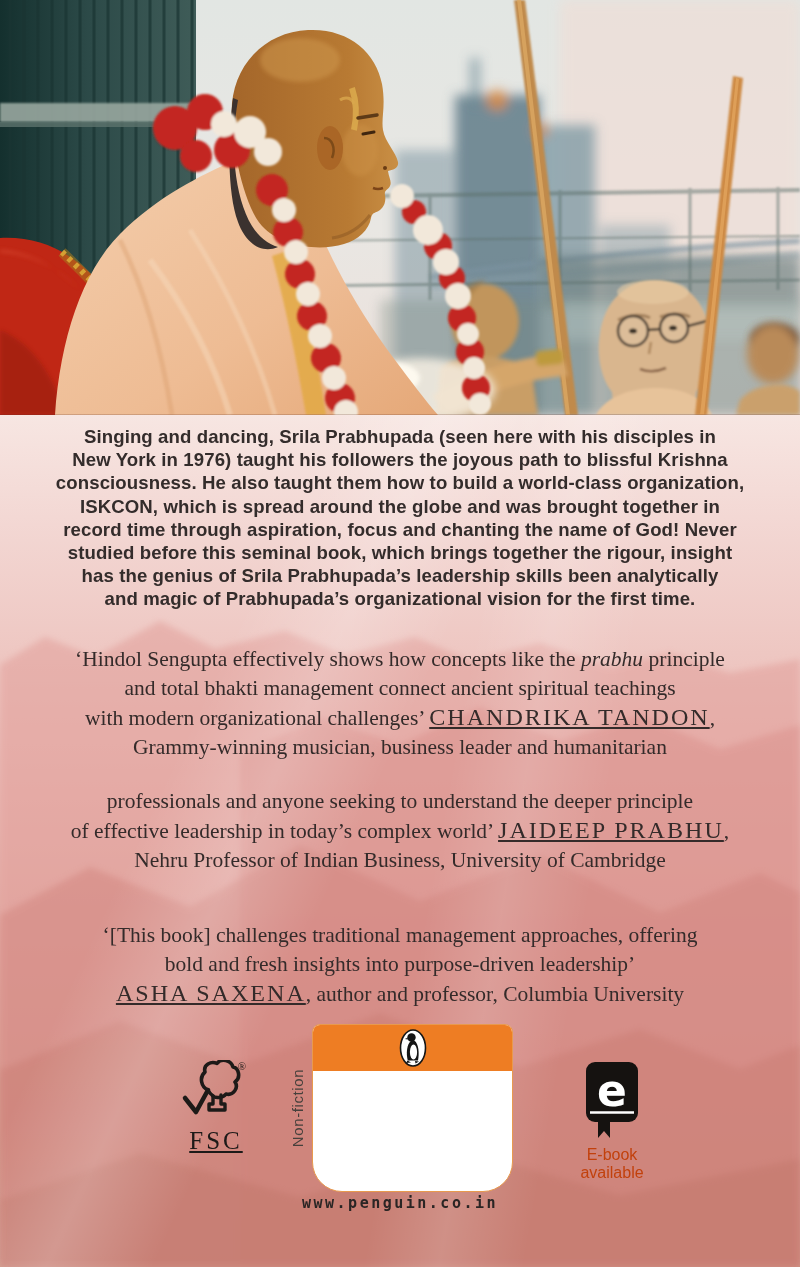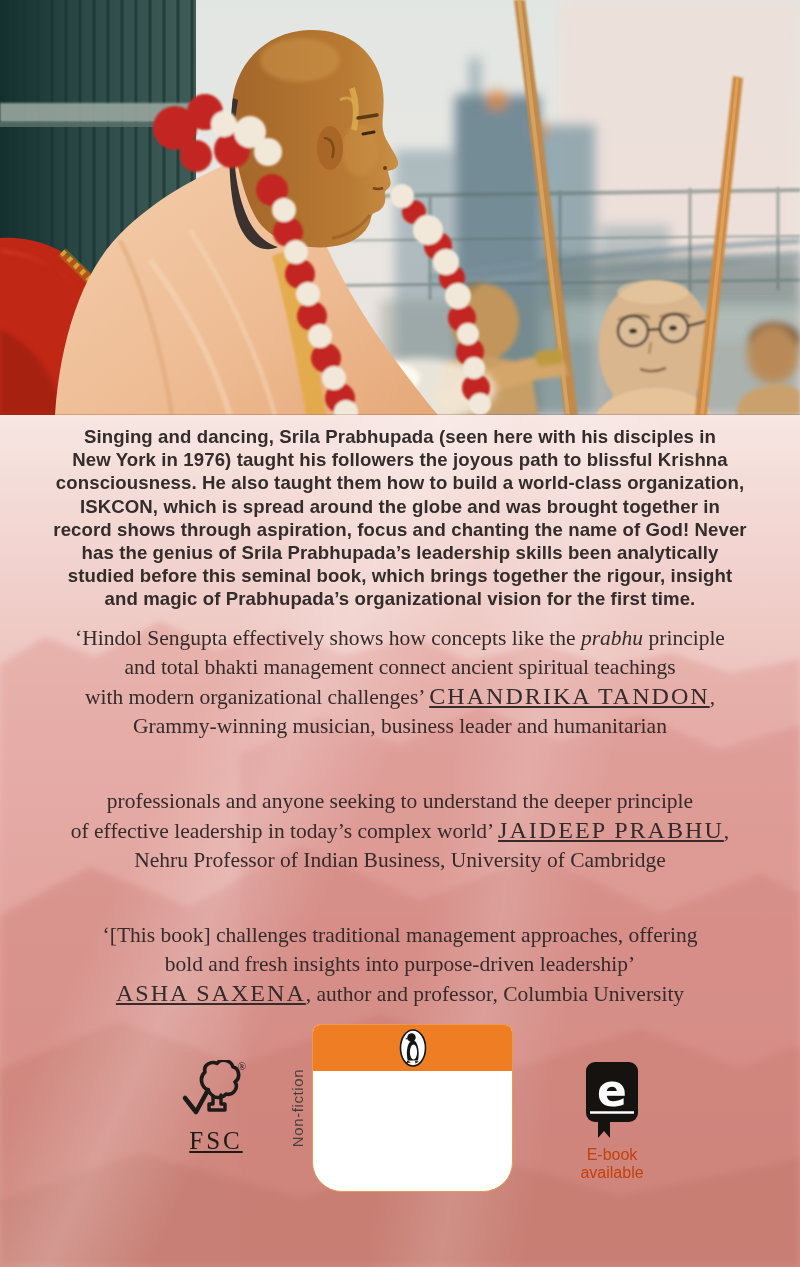--- a/index.html
+++ b/index.html
@@ -31,21 +31,21 @@
   .intro {
     position:absolute; left:0; top:425px; width:800px; text-align:center;
     color:var(--ink,#332c2b); font-family:"Liberation Sans", sans-serif;
     font-weight:bold; font-size:18.6px; line-height:23.2px; letter-spacing:.1px;
   }
   .quote {
     position:absolute; left:0; width:800px; text-align:center;
     color:#342b2a; font-family:"Liberation Serif", serif;
     font-size:21.5px; line-height:29px;
   }
-  .q1 { top:624px; } .q2 { top:787px; } .q3 { top:921px; }
+  .q1 { top:645px; } .q2 { top:787px; } .q3 { top:921px; }
   .seg-i { font-style:italic; }
   .seg-c { font-size:1.12em; letter-spacing:2px;text-decoration:underline; }
   
   .fsc { position:absolute; left:176px; top:1060px; width:80px; text-align:center; color:#1d1a18; }
   .fsc .fsc-label { font-family:"Liberation Serif", serif; font-size:25px; letter-spacing:3px; margin-top:1px;text-decoration:underline; }
   .nonfiction {
     position:absolute; left:234px; top:1098px; width:130px; height:20px;
     transform:rotate(-90deg); text-align:center;
     font-size:15px; letter-spacing:.6px; color:#46403c;
   }
@@ -305,23 +305,23 @@
       <path filter="url(#mb)" opacity=".4" fill="#bf7468" d="M0,785 L140,738 L300,782 L460,734 L620,780 L800,744 L800,852 L0,852 Z"></path>
     </svg>
     <div class="sheen"></div>
   </div>
 
   <div class="intro">
       <span class="tline"><span>Singing and dancing, Srila Prabhupada (seen here with his disciples in</span></span>
       <span class="tline"><span>New York in 1976) taught his followers the joyous path to blissful Krishna</span></span>
       <span class="tline"><span>consciousness. He also taught them how to build a world-class organization,</span></span>
       <span class="tline"><span>ISKCON, which is spread around the globe and was brought together in</span></span>
-      <span class="tline"><span>record shows through aspiration, focus and chanting the name of God! Never</span></span>
+      <span class="tline"><span>record time through aspiration, focus and chanting the name of God! Never</span></span>
+      <span class="tline"><span>studied before this seminal book, which brings together the rigour, insight</span></span>
       <span class="tline"><span>has the genius of Srila Prabhupada’s leadership skills been analytically</span></span>
-      <span class="tline"><span>studied before this seminal book, which brings together the rigour, insight</span></span>
       <span class="tline"><span>and magic of Prabhupada’s organizational vision for the first time.</span></span>
     </div>
 
   <div class="quote q1">
       <span class="tline"><span>‘Hindol Sengupta effectively shows how concepts like the </span><span class="seg-i">prabhu</span><span> principle</span></span>
       <span class="tline"><span>and total bhakti management connect ancient spiritual teachings</span></span>
       <span class="tline"><span>with modern organizational challenges’ </span><span class="seg-c">CHANDRIKA TANDON</span><span>,</span></span>
       <span class="tline"><span>Grammy-winning musician, business leader and humanitarian</span></span>
     </div>
   <div class="quote q2">
@@ -366,14 +366,15 @@
   <div class="ebook">
     <svg width="60" height="78" viewBox="0 0 60 78" aria-hidden="true">
       <rect x="4" y="0" width="52" height="60" rx="9" fill="#151210"></rect>
       <text x="30" y="44" text-anchor="middle" font-family="DejaVu Sans, sans-serif" font-weight="bold" font-size="44" fill="#ffffff">e</text>
       <line x1="8" y1="50.5" x2="52" y2="50.5" stroke="#ffffff" stroke-width="2.5"></line>
       <polygon points="16,59 28,59 28,76 22,69 16,76" fill="#151210"></polygon>
     </svg>
     <div class="ebook-label">E-book available</div>
   </div>
 
+  <div class="website">www.penguin.co.in</div>
 
 </div>
 
 </body></html>

